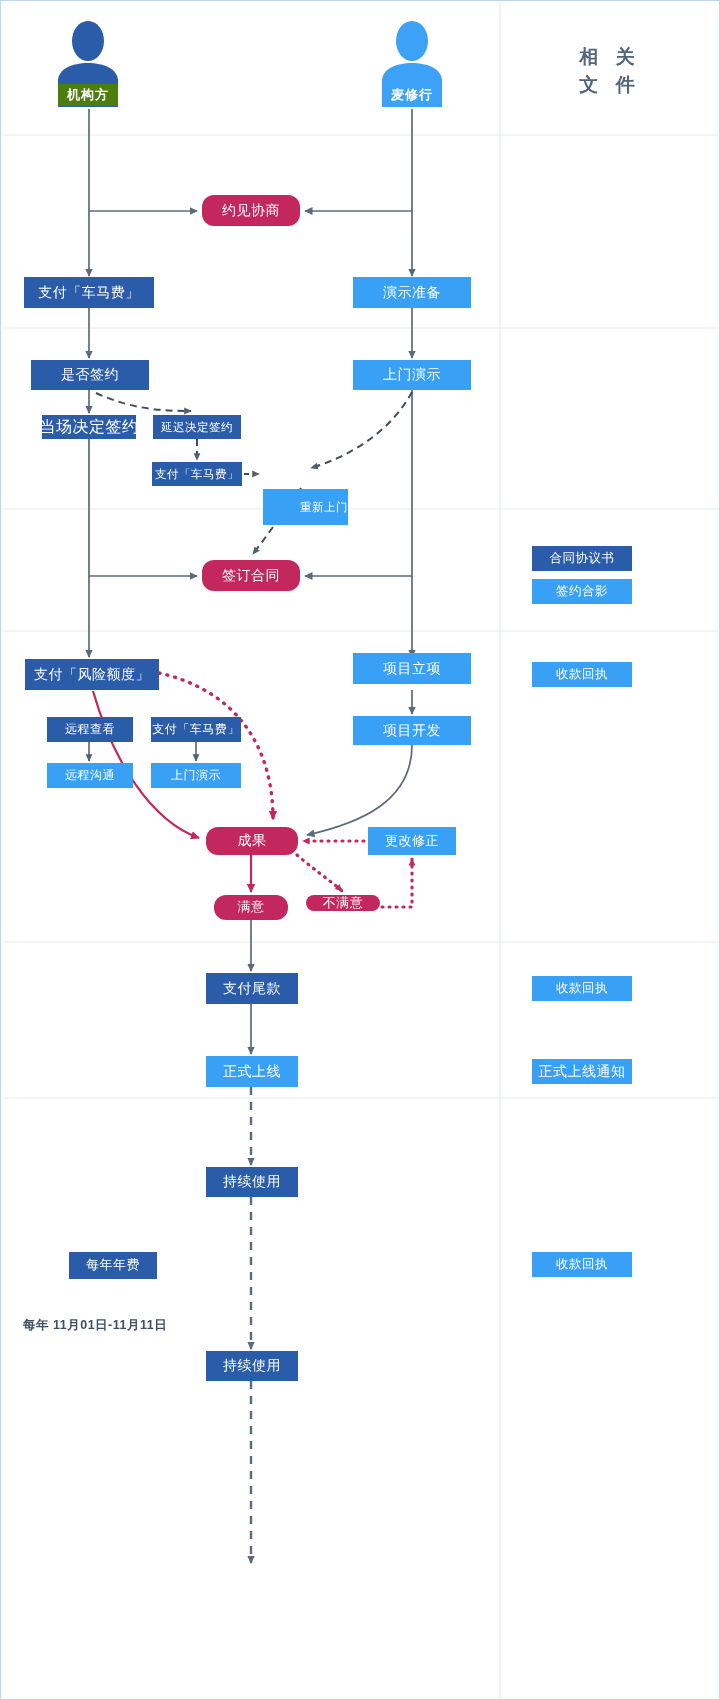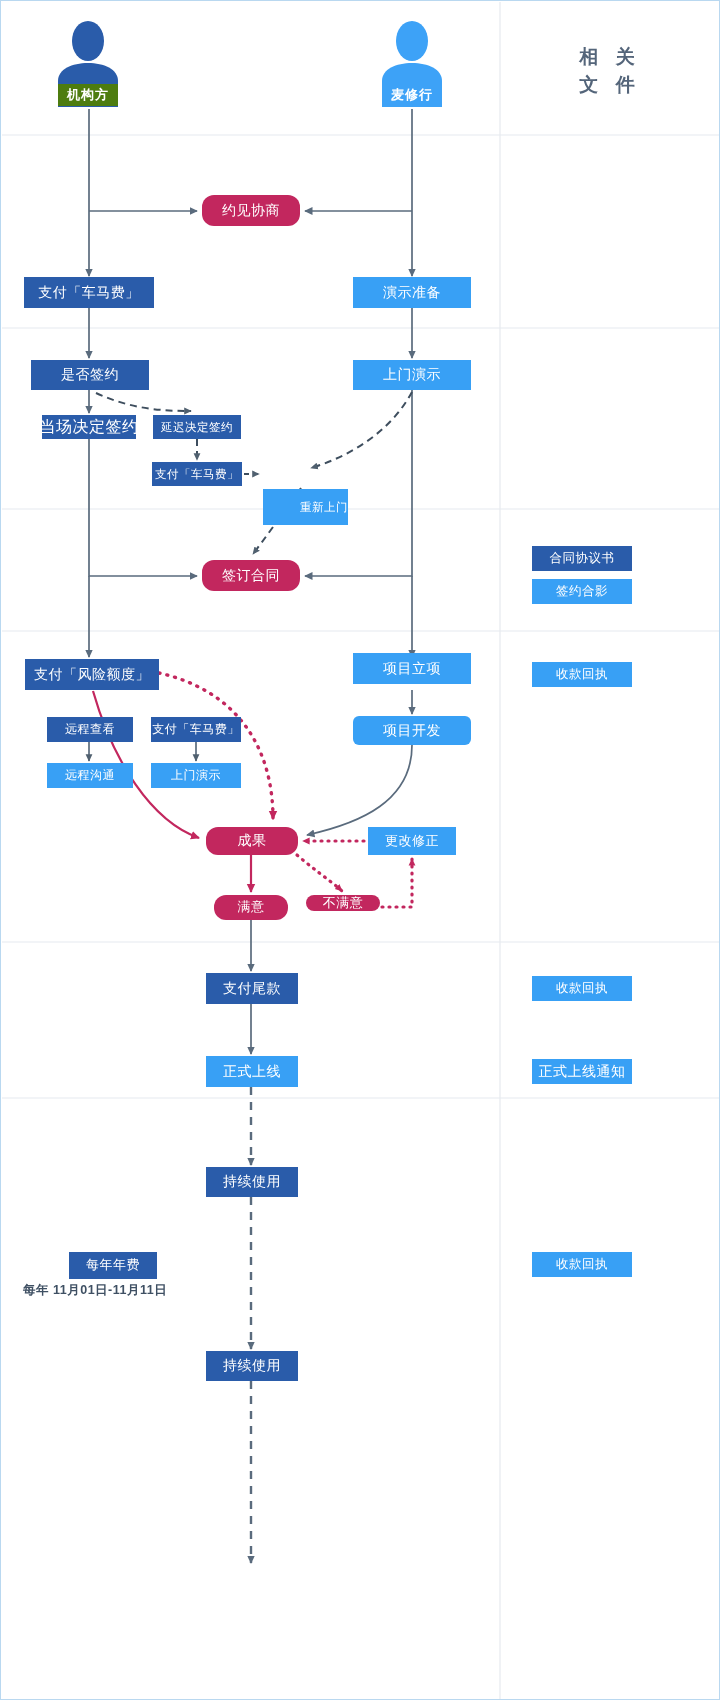--- a/index.html
+++ b/index.html
@@ -9,21 +9,21 @@
   #svg-layer{position:absolute;left:0;top:0;width:720px;height:1700px;}
   .node{position:absolute;box-sizing:border-box;display:flex;align-items:center;
         justify-content:center;color:#ffffff;text-align:center;line-height:1.1;
         letter-spacing:.5px;white-space:nowrap;}
   .dark{background:#2a5caa;}
   .light{background:#38a0f5;}
   .rose{background:#c2275e;border-radius:12px;}
   .hdr-title{position:absolute;color:#54657a;font-weight:bold;font-size:19px;
         letter-spacing:6px;text-align:center;line-height:1.45;}
   .note{position:absolute;color:#3f5063;font-size:12.5px;font-weight:bold;
-        white-space:nowrap;letter-spacing:.5px;}
+        white-space:nowrap;letter-spacing:.5px;margin-top:35px;}
   .person{position:absolute;width:80px;height:88px;}
   .lane-label{position:absolute;box-sizing:border-box;display:flex;
         align-items:center;justify-content:center;color:#fff;font-size:13px;
         font-weight:bold;letter-spacing:1px;}
 </style>
 </head>
 <body>
 
 <div id="page">
 
@@ -184,21 +184,21 @@
       </div>
       <div class="node light" style="left: 352px; top: 652px; width: 118px; height: 31px; font-size: 14px;">
         <span>项目立项</span>
       </div>
       <div class="node dark" style="left: 46px; top: 716px; width: 86px; height: 25px; font-size: 12px;">
         <span>远程查看</span>
       </div>
       <div class="node dark" style="left: 150px; top: 716px; width: 90px; height: 25px; font-size: 12px;">
         <span>支付「车马费」</span>
       </div>
-      <div class="node light" style="left: 352px; top: 715px; width: 118px; height: 29px; font-size: 14px; border-radius: 6px;">
+      <div class="node light" style="left: 352px; top: 715px; width: 118px; height: 29px; font-size: 14px;">
         <span>项目开发</span>
       </div>
       <div class="node light" style="left: 46px; top: 762px; width: 86px; height: 25px; font-size: 12px;">
         <span>远程沟通</span>
       </div>
       <div class="node light" style="left: 150px; top: 762px; width: 90px; height: 25px; font-size: 12px;">
         <span>上门演示</span>
       </div>
       <div class="node rose" style="left: 205px; top: 826px; width: 92px; height: 28px; font-size: 14px;">
         <span>成果</span>

